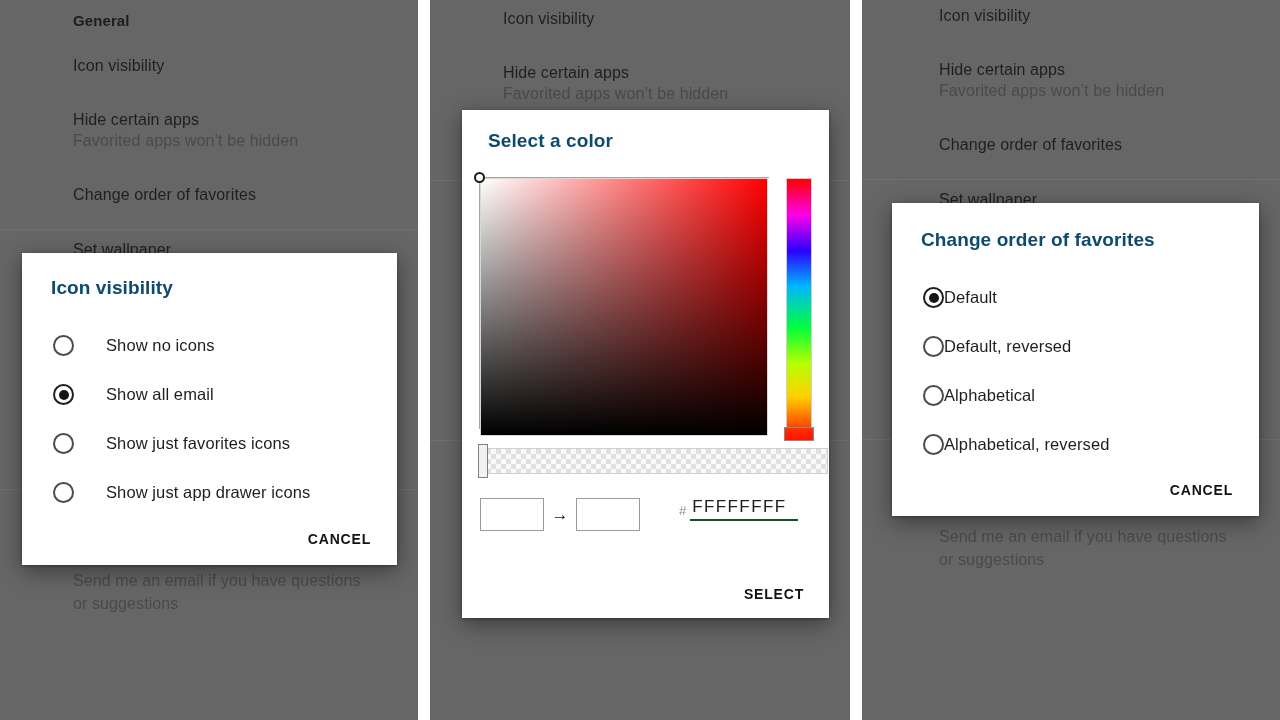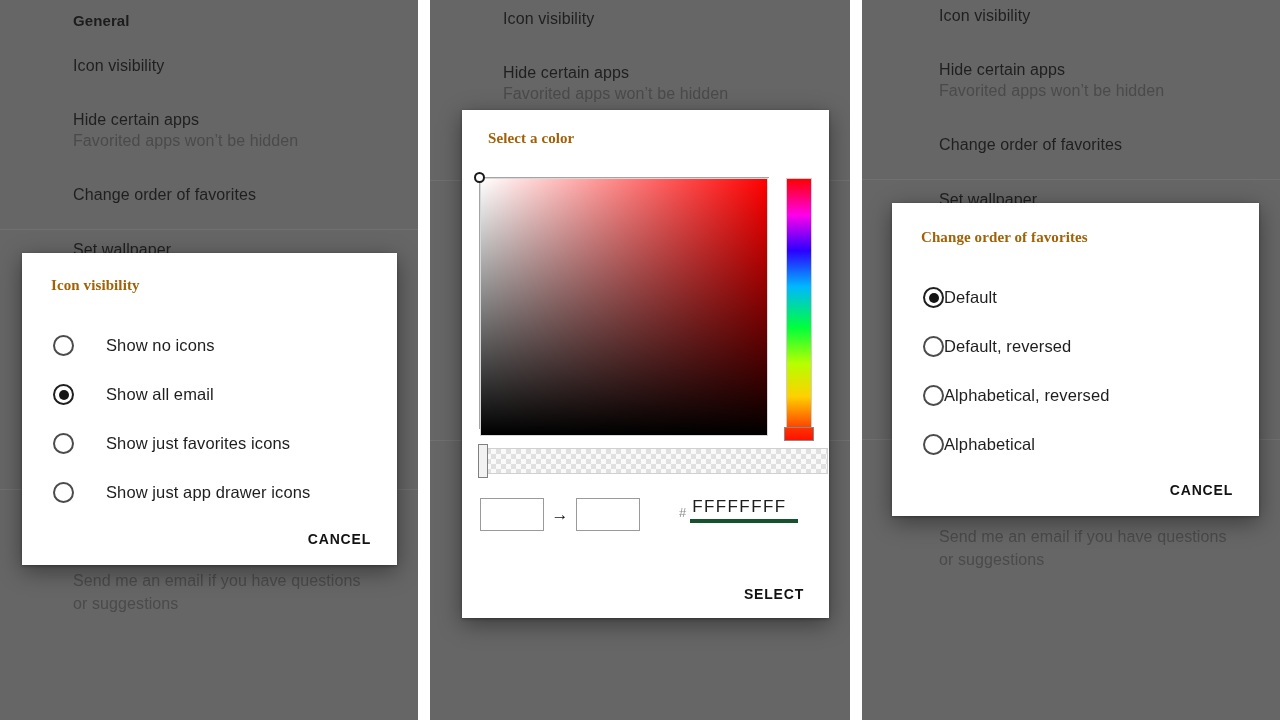--- a/index.html
+++ b/index.html
@@ -69,25 +69,24 @@
     background: rgba(120,120,120,0.55);
   }
 
   
   .dialog {
     position: absolute;
     background: #ffffff;
     box-shadow: 0 6px 22px rgba(0,0,0,0.42), 0 1px 3px rgba(0,0,0,0.3);
   }
   .dialog-title {
-    font-size: 15px;
+    font-size: 19px;
     font-weight: bold;
-    color: #a16207;
+    color: #0c4a6e;
     letter-spacing: 0.1px;
-    font-family: Liberation Serif, serif;
   }
 
   .radio-list { }
   .radio-row {
     display: flex;
     align-items: center;
     cursor: pointer;
   }
   .radio {
     width: 21px;
@@ -290,21 +289,21 @@
     display: flex;
     align-items: flex-end;
   }
   .hex-hash {
     font-size: 13px;
     color: #8d8d8d;
     margin-right: 4px;
     padding-bottom: 3px;
   }
   .hex-value-wrap {
-    border-bottom: 4px solid #14532d;
+    border-bottom: 2px solid #14532d;
     padding: 0 2px 3px 2px;
     min-width: 104px;
   }
   .hex-value {
     font-size: 17px;
     color: #1d1d1d;
     letter-spacing: 1.4px;
     line-height: 1.05;
     white-space: nowrap;
   }
@@ -464,25 +463,25 @@
         <div class="radio-row">
           <span class="radio checked"></span>
           <span class="radio-label">Default</span>
         </div>
         <div class="radio-row">
           <span class="radio unchecked"></span>
           <span class="radio-label">Default, reversed</span>
         </div>
         <div class="radio-row">
           <span class="radio unchecked"></span>
+          <span class="radio-label">Alphabetical</span>
+        </div>
+        <div class="radio-row">
+          <span class="radio unchecked"></span>
           <span class="radio-label">Alphabetical, reversed</span>
-        </div>
-        <div class="radio-row">
-          <span class="radio unchecked"></span>
-          <span class="radio-label">Alphabetical</span>
         </div>
       </div>
 
       <div class="dialog-actions">
         <button class="text-button">CANCEL</button>
       </div>
     </div>
   </div>
 
 </div>

